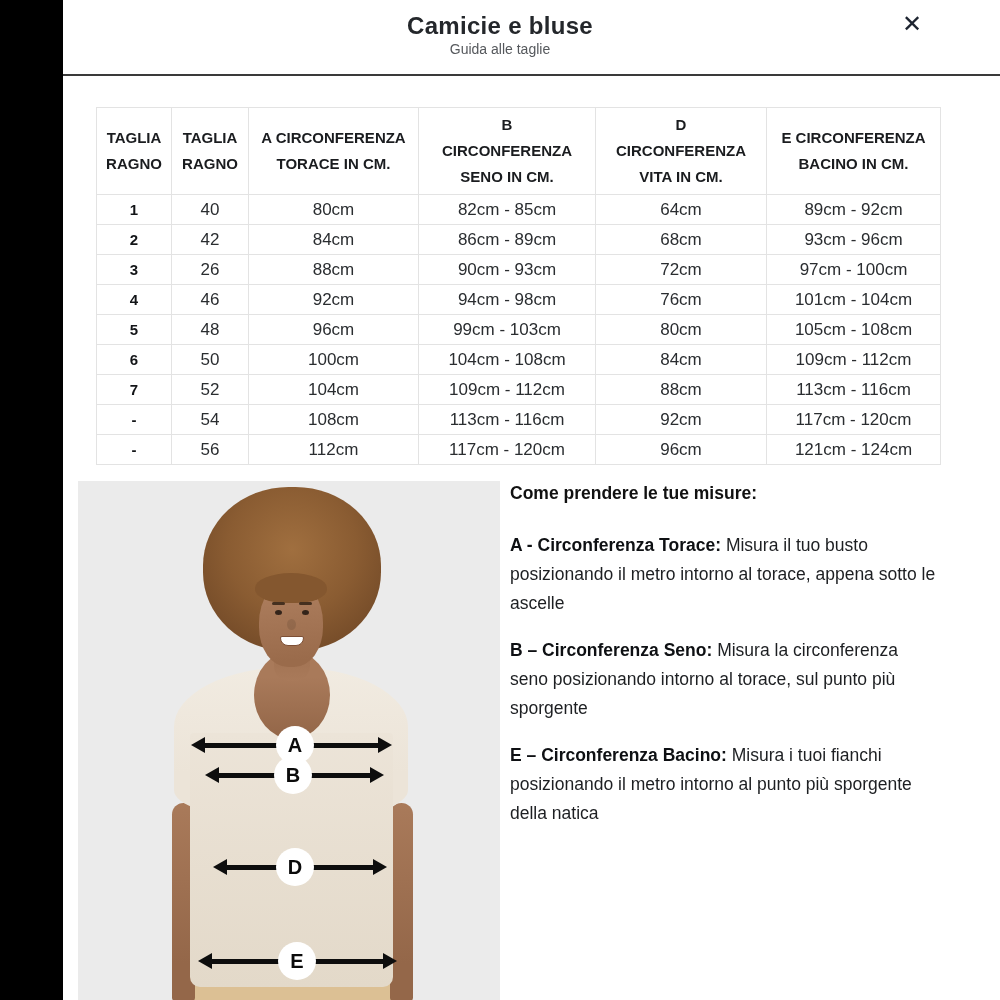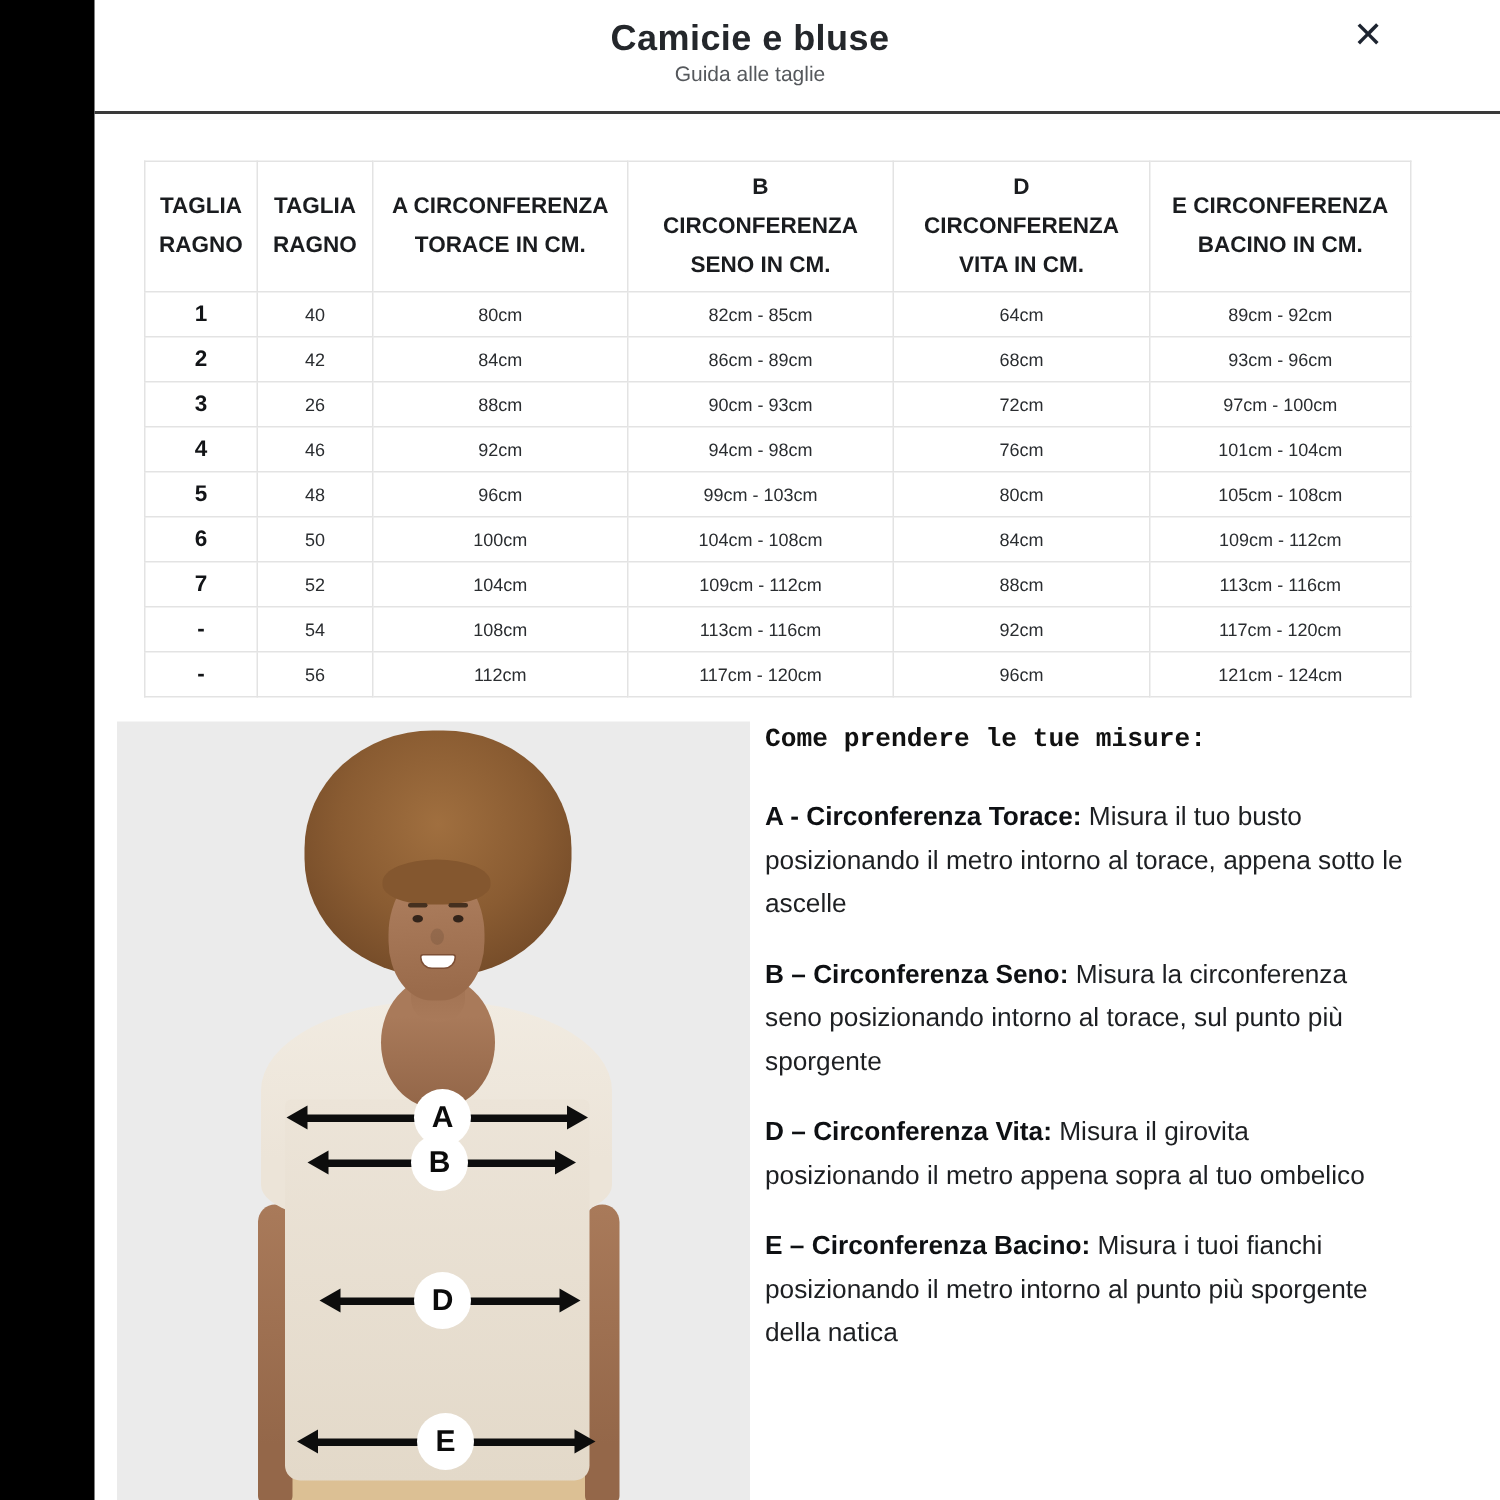--- a/index.html
+++ b/index.html
@@ -22,21 +22,21 @@
   .close-btn{left:890px;top:3px;width:44px;height:42px;background:none;border:none;cursor:pointer;
     font-size:24px;color:#1d2430;line-height:42px;text-align:center;font-family:"Liberation Sans",sans-serif;}
   .hdr-divider{left:63px;top:74px;width:937px;height:2px;background:var(--divider);}
 
   
   table.sizes{position:absolute;left:96px;top:95px;width:844px;border-collapse:collapse;table-layout:fixed;margin-top:12px;}
   table.sizes th, table.sizes td{border:1px solid var(--border);text-align:center;vertical-align:middle;}
   table.sizes thead tr{height:87px;}
   table.sizes th{font-size:15px;font-weight:bold;line-height:26px;white-space:pre-line;color:#1a1c1f;padding:2px 2px;}
   table.sizes tbody tr{height:30px;}
-  table.sizes td{font-size:12px;color:#2a2d30;padding:0 2px;}
+  table.sizes td{font-size:17px;color:#2a2d30;padding:0 2px;}
   table.sizes td:first-child{font-weight:bold;font-size:15px;color:#121417;}
   .c1{width:75px}.c2{width:77px}.c3{width:170px}.c4{width:177px}.c5{width:171px}.c6{width:174px}
 
   
   .photo{left:78px;top:481px;width:422px;height:519px;background:var(--photo-bg);overflow:hidden;}
   .photo > div{position:absolute;}
   .pants{left:116px;top:490px;width:204px;height:29px;background:var(--pants);}
   .arm{width:23px;height:200px;border-radius:12px 12px 6px 6px;
     background:linear-gradient(180deg,var(--skin) 0%,var(--skin-dark) 80%);}
   .arm-left{left:94px;top:322px;}
@@ -68,21 +68,21 @@
   .m-arrow{position:absolute;height:5px;background:var(--arrow);}
   .m-arrow::before,.m-arrow::after{content:'';position:absolute;top:-6px;width:0;height:0;
     border-top:8px solid transparent;border-bottom:8px solid transparent;}
   .m-arrow::before{left:-12px;border-right:14px solid var(--arrow);}
   .m-arrow::after{right:-12px;border-left:14px solid var(--arrow);}
   .badge{position:absolute;width:38px;height:38px;border-radius:50%;background:#fff;
     display:flex;align-items:center;justify-content:center;font-weight:bold;font-size:20px;color:#0b0b0b;}
 
   
   .instructions{left:510px;top:483px;width:428px;}
-  .instructions h3{font-size:17.5px;font-weight:bold;color:#111;margin:0 0 27px;font-family:Liberation Mono, monospace;}
+  .instructions h3{font-size:17.5px;font-weight:bold;color:#111;margin:0 0 27px;}
   .instructions p{font-size:17.5px;line-height:29px;color:#1d1f22;margin:0 0 18px;}
   .instructions b{color:#0e1013;}
 </style>
 </head>
 <body>
 
 <div class="abs backdrop"></div>
 
 <div class="abs hdr-title">Camicie e bluse</div>
 <div class="abs hdr-sub">Guida alle taglie</div>
@@ -220,15 +220,14 @@
   <div class="badge" style="left:198px;top:367px;">D</div>
 
   <div class="m-arrow" style="left:132px;top:478px;width:175px;"></div>
   <div class="badge" style="left:200px;top:461px;">E</div>
 </div>
 
 <div class="abs instructions">
   <h3>Come prendere le tue misure:</h3>
   <p><b>A - Circonferenza Torace:</b><span> Misura il tuo busto posizionando il metro intorno al torace, appena sotto le ascelle</span></p>
   <p><b>B – Circonferenza Seno:</b><span> Misura la circonferenza seno posizionando intorno al torace, sul punto più sporgente</span></p>
-  <p><b>D – Circonferenza Vita:</b><span> Misura il girovita posizionando il metro appena sopra al tuo ombelico</span></p>
   <p><b>E – Circonferenza Bacino:</b><span> Misura i tuoi fianchi posizionando il metro intorno al punto più sporgente della natica</span></p>
 </div>
 
 </body></html>

